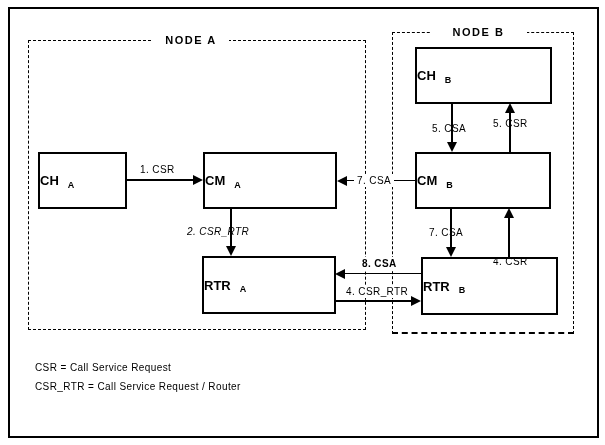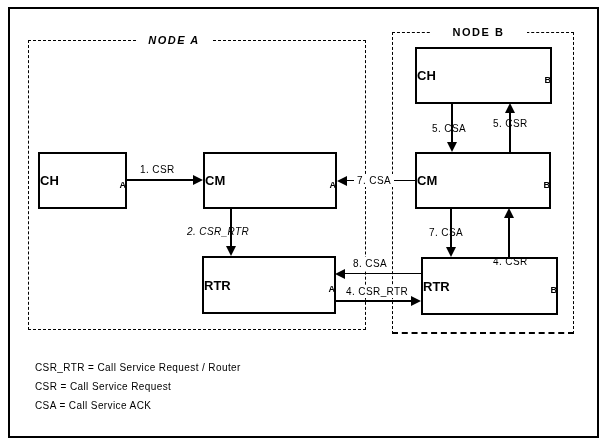--- a/index.html
+++ b/index.html
@@ -35,30 +35,30 @@
     position: absolute;
     background: #ffffff;
     font-weight: bold;
     font-size: 11px;
     letter-spacing: 1.5px;
     text-align: center;
     line-height: 14px;
     height: 14px;
     z-index: 4;
   }
-  .node-label.a { left: 136px; top: 33px; width: 76px; font-style: italic; }
+  .node-label.a { left: 153px; top: 33px; width: 76px; }
   .node-label.b { left: 430px; top: 25px; width: 97px; }
   .box {
     position: absolute;
     border: 2px solid #000;
     box-sizing: border-box;
     background: #ffffff;
     display: flex;
     align-items: center;
-    justify-content: space-between;
+    justify-content: flex-start;
     font-weight: bold;
     font-size: 13px;
     z-index: 3;
     gap: 8px;
   }
   .box .subscript {
     font-size: 9px;
     position: relative;
     top: 4px;
     left: 1px;
@@ -167,21 +167,20 @@
   <div class="line" style="left:347px; top:180px; width:68px; height:1px;"></div>
   <div class="head left" style="left:337px; top:176px;"></div>
   <div class="arrow-label on-white" style="left:354px; top:174px;">7. CSA</div>
 
   <div class="line" style="left:450px; top:208px; width:2px; height:40px;"></div>
   <div class="head down" style="left:446px; top:247px;"></div>
   <div class="arrow-label" style="left:429px; top:226px;">7. CSA</div>
 
   <div class="line" style="left:345px; top:273px; width:76px; height:1px;"></div>
   <div class="head left" style="left:335px; top:269px;"></div>
-  <div class="arrow-label on-white" style="left:350px; top:257px;">8. CSA</div>
+  <div class="arrow-label on-white" style="left:359px; top:257px;font-weight:bold;">8. CSA</div>
 
   <div class="legend">
+    <div class="legend-line">CSR = Call Service Request</div>
     <div class="legend-line">CSR_RTR = Call Service Request / Router</div>
-    <div class="legend-line">CSR = Call Service Request</div>
-    <div class="legend-line">CSA = Call Service ACK</div>
   </div>
 
 </div>
 
 </body></html>

